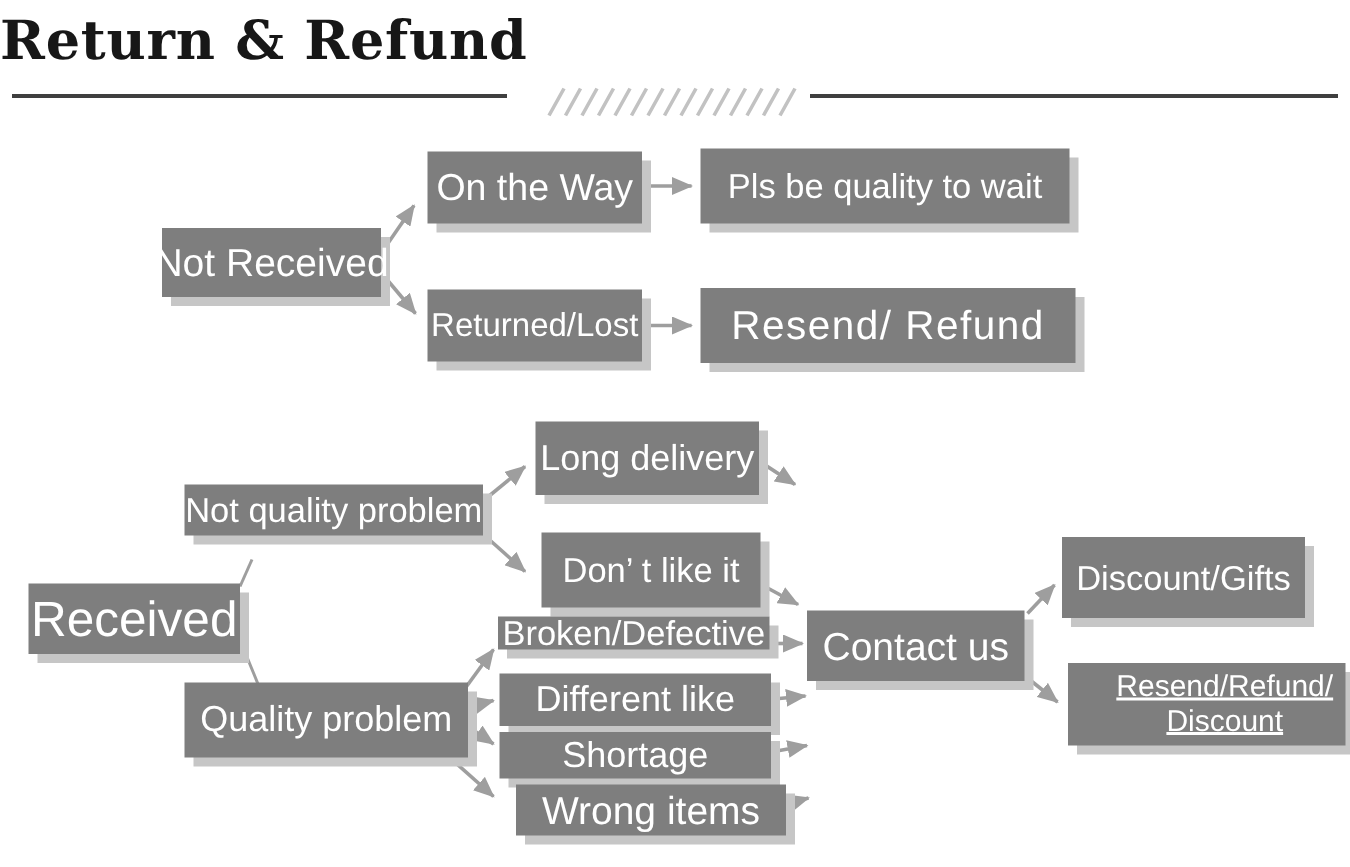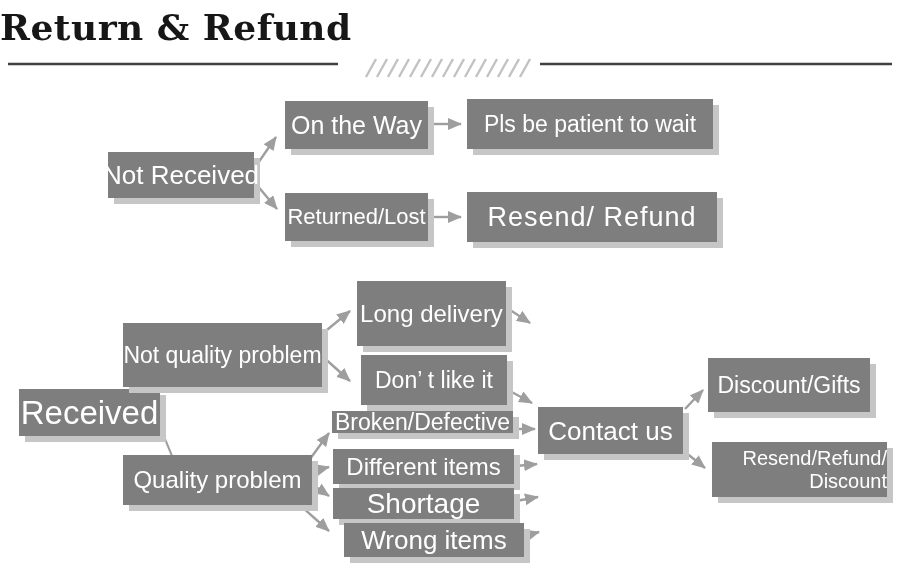--- a/index.html
+++ b/index.html
@@ -20,22 +20,22 @@
   .edge{stroke:var(--arrow,#9e9e9e);stroke-width:2.4;fill:none;}
   .link{stroke:var(--arrow,#9e9e9e);stroke-width:2;fill:none;}
   .ah{fill:var(--arrow,#9e9e9e);}
   .node{
     position:absolute;display:flex;align-items:center;justify-content:center;
     background:var(--box,#7e7e7e);color:var(--box-text,#ffffff);
     box-shadow:6px 6px 0 var(--box-shadow,#c6c6c6);
     line-height:1;white-space:nowrap;
   }
   .node.two-line{
-    white-space:normal;justify-content:flex-start;text-align:right;
-    padding-left:14px;line-height:1.15;
+    white-space:normal;justify-content:flex-start;text-align:center;
+    padding-left:24px;line-height:1.15;text-decoration:underline;
   }
 </style>
 </head>
 <body>
 
 <div class="title">Return &amp; Refund</div>
 
 <svg class="layer" width="900" height="578" viewBox="0 0 900 578">
   <defs>
     <marker id="ah" viewBox="0 0 14 12" refX="13" refY="6" markerWidth="14" markerHeight="12" orient="auto" markerUnits="userSpaceOnUse">
@@ -69,28 +69,28 @@
   <line class="edge" marker-end="url(#ah)" x1="516" y1="466" x2="537" y2="464"></line>
   <line class="edge" marker-end="url(#ah)" x1="516" y1="501" x2="538" y2="497"></line>
   <line class="edge" marker-end="url(#ah)" x1="514" y1="539" x2="539" y2="532"></line>
 
   <line class="edge" marker-end="url(#ah)" x1="685" y1="409" x2="703" y2="390"></line>
   <line class="edge" marker-end="url(#ah)" x1="685" y1="452" x2="705" y2="468"></line>
 </svg>
 
 <div class="node" style="left:108px;top:152px;width:146px;height:46px;font-size:26px">Not Received</div>
 <div class="node" style="left:285px;top:101px;width:143px;height:48px;font-size:25px">On the Way</div>
-<div class="node" style="left:467px;top:99px;width:246px;height:50px;font-size:23px">Pls be patient to wait</div>
+<div class="node" style="left:467px;top:99px;width:246px;height:50px;font-size:23px">Pls be quality to wait</div>
 <div class="node" style="left:285px;top:193px;width:143px;height:48px;font-size:22px">Returned/Lost</div>
 <div class="node" style="left:467px;top:192px;width:250px;height:50px;font-size:27px;letter-spacing:1px">Resend/ Refund</div>
 
 <div class="node" style="left:19px;top:389px;width:141px;height:47px;font-size:33px">Received</div>
-<div class="node" style="left:123px;top:323px;width:199px;height:64px;font-size:23px">Not quality problem</div>
-<div class="node" style="left:357px;top:281px;width:149px;height:65px;font-size:24px">Long delivery</div>
+<div class="node" style="left:123px;top:323px;width:199px;height:34px;font-size:23px">Not quality problem</div>
+<div class="node" style="left:357px;top:281px;width:149px;height:49px;font-size:24px">Long delivery</div>
 <div class="node" style="left:361px;top:355px;width:146px;height:50px;font-size:23px">Don’ t like it</div>
 <div class="node" style="left:123px;top:455px;width:189px;height:50px;font-size:24px">Quality problem</div>
 <div class="node" style="left:332px;top:411px;width:181px;height:22px;font-size:23px">Broken/Defective</div>
-<div class="node" style="left:333px;top:449px;width:181px;height:35px;font-size:24px">Different items</div>
-<div class="node" style="left:333px;top:488px;width:181px;height:31px;font-size:28px">Shortage</div>
+<div class="node" style="left:333px;top:449px;width:181px;height:35px;font-size:24px">Different like</div>
+<div class="node" style="left:333px;top:488px;width:181px;height:31px;font-size:24px">Shortage</div>
 <div class="node" style="left:344px;top:523px;width:180px;height:34px;font-size:26px">Wrong items</div>
 <div class="node" style="left:538px;top:407px;width:145px;height:47px;font-size:26px">Contact us</div>
 <div class="node" style="left:708px;top:358px;width:162px;height:54px;font-size:23px">Discount/Gifts</div>
 <div class="node two-line" style="left:712px;top:442px;width:161px;height:55px;font-size:20px">Resend/Refund/ Discount</div>
 
 </body></html>

